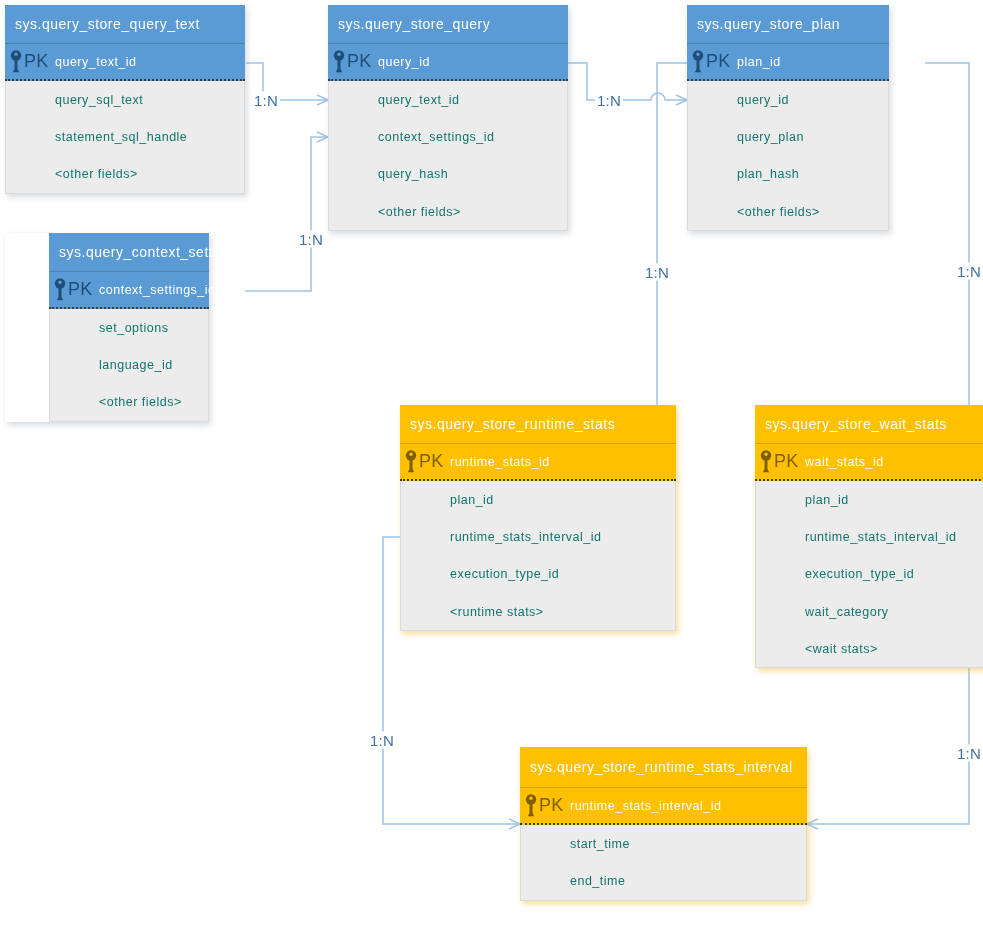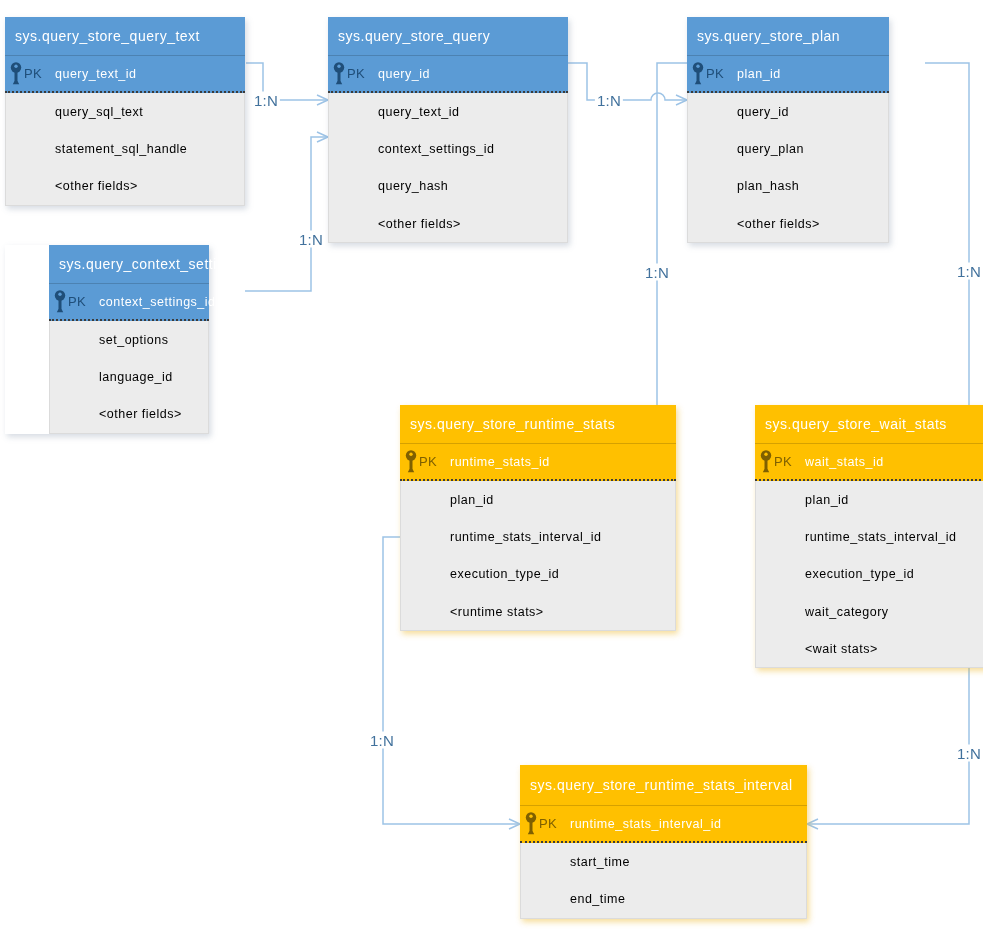--- a/index.html
+++ b/index.html
@@ -12,21 +12,21 @@
     overflow: hidden;
   }
   #wires { position:absolute; left:0; top:0; z-index:1; pointer-events:none; }
 
   
   .table {
     position: absolute;
     z-index: 2;
     font-size: 12.5px;
   }
-  .table.blue   { --hdr:#5B9BD5; --pkdark:#1F4E79; box-shadow: 2px 3px 6px rgba(110,130,155,.28); margin-top: 12px; }
+  .table.blue   { --hdr:#5B9BD5; --pkdark:#1F4E79; box-shadow: 2px 3px 6px rgba(110,130,155,.28); }
   .table.orange { --hdr:#FFC000; --pkdark:#7F6000; box-shadow: 2px 3px 6px rgba(235,180,30,.45); }
 
   .hdr {
     height: 38px;
     background: var(--hdr);
     color: #ffffff;
     display: flex; align-items: center;
     padding-left: 10px;
     font-size: 14px;
     letter-spacing: .5px;
@@ -34,43 +34,43 @@
   .pk-row {
     position: relative;
     height: 38px;
     background: var(--hdr);
     border-top: 1px solid rgba(0,0,0,.16);
     border-bottom: 2px dotted #3b3b3b;
     display: flex; align-items: center;
     padding-left: 4px;
   }
   .key { display:flex; align-items:center; color: var(--pkdark); }
-  .pk-tag { color: var(--pkdark); font-size: 13px; margin-left: 1px; letter-spacing:.3px; }
+  .pk-tag { color: var(--pkdark); font-size: 18px; margin-left: 1px; letter-spacing:.3px; }
   .pk-name { position:absolute; left:50px; color:#ffffff; letter-spacing:.5px; }
   .body {
     background: #ECECEC;
     border: 1px solid #DBDBDB;
     border-top: none;
   }
   .field {
     height: 37.3px;
     display: flex; align-items: center;
     padding-left: 49px;
-    color: #000000;
+    color: #0f766e;
     letter-spacing: .5px;
   }
 
   
   .t0 { left:5px;   top:5px;   width:240px; }
   .t1 { left:328px; top:5px;   width:240px; }
   .t2 { left:687px; top:5px;   width:202px; }
   .t3 { left:5px;   top:233px; width:204px;padding-left:44px; }
   .t4 { left:400px; top:405px; width:276px; }
   .t5 { left:712px; top:405px; width:238px;margin-left:43px; }
-  .t6 { left:520px; top:765px; width:287px; }
+  .t6 { left:520px; top:747px; width:287px; }
   .t6 .hdr { height:40px; }
 
   
   .wl {
     position: absolute;
     z-index: 3;
     transform: translate(-50%,-50%);
     background: #ffffff;
     color: #41719C;
     font-size: 15px;

